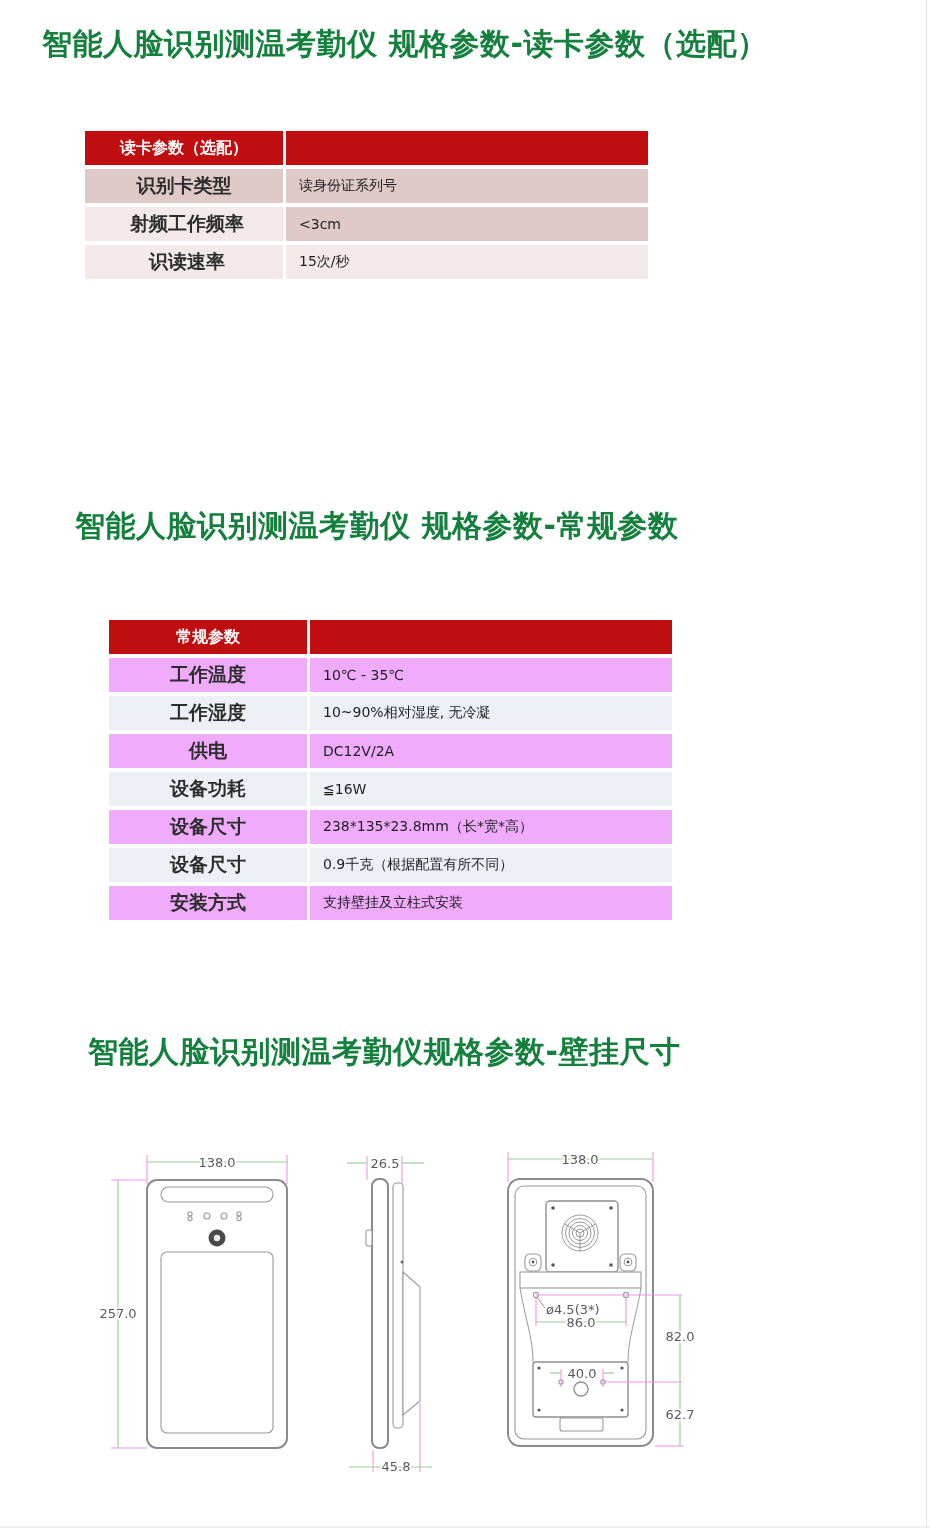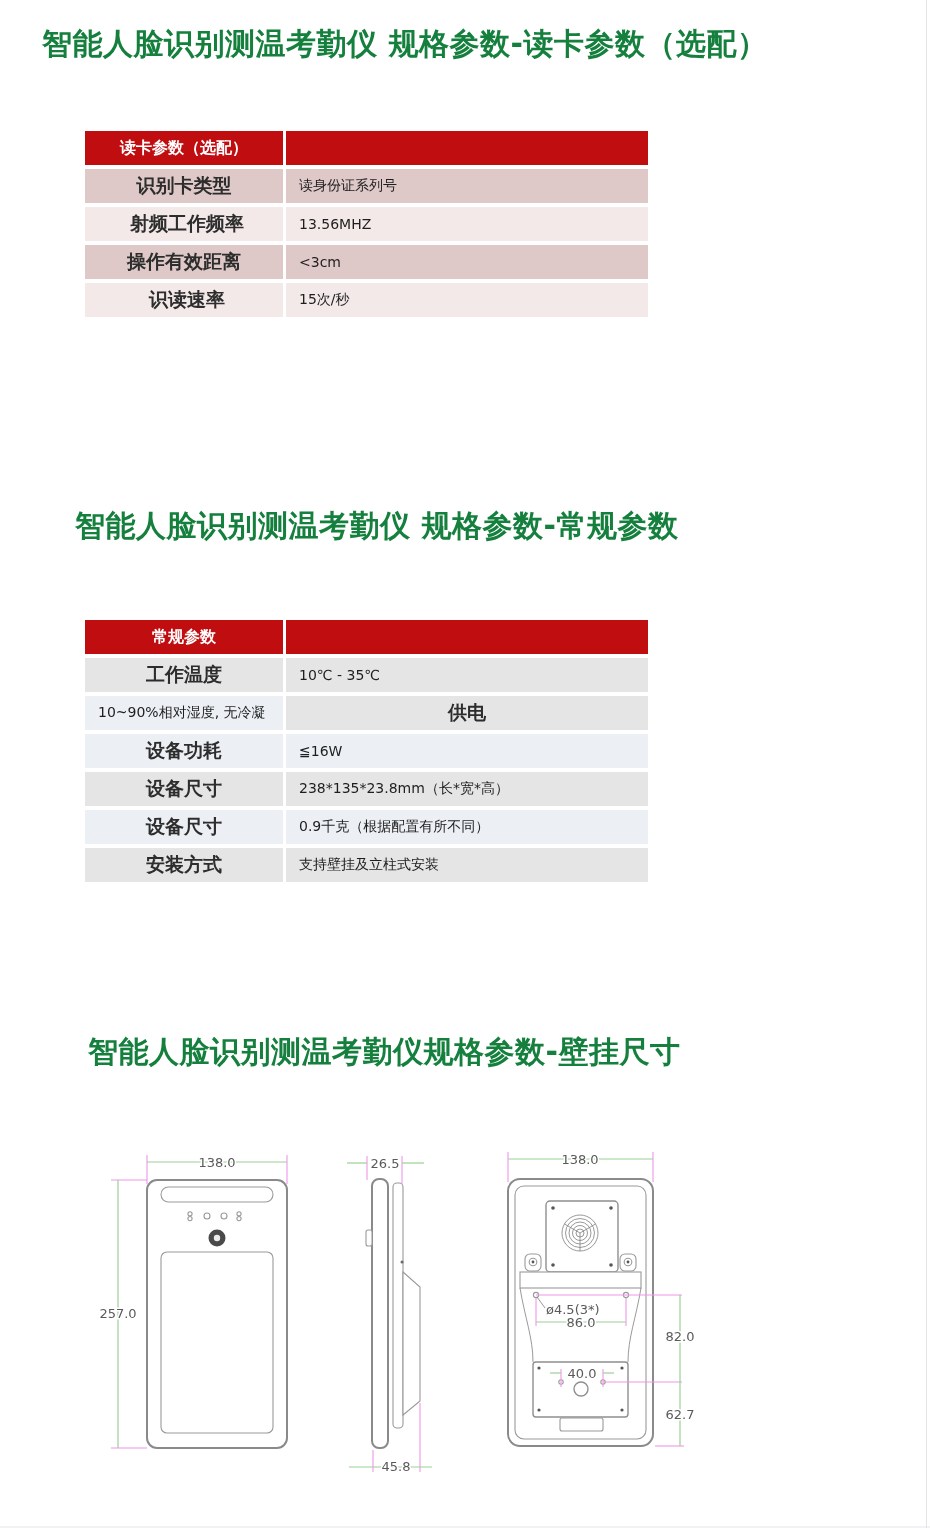--- a/index.html
+++ b/index.html
@@ -18,21 +18,21 @@
     position:absolute;left:85px;width:563px;
     display:grid;grid-template-columns:198px 1fr;column-gap:3px;row-gap:4px;
   }
   .tcell{height:34px;display:flex;align-items:center;box-sizing:border-box;}
   .tcell.hdr{background:#c00d10;}
   .tcell.hdr.lab{justify-content:center;color:#ffffff;font-size:16px;font-weight:700;}
   .tcell.lab{justify-content:center;font-size:19px;font-weight:700;color:#2d2d2d;}
   .tcell.val{justify-content:flex-start;padding-left:13px;font-size:14px;font-weight:400;color:#1e1e1e;}
   .t1-d{background:#dfc8c8;}
   .t1-l{background:#f3e9e9;padding-left:6px;}
-  .t2-d{background:#e5e5e5;}
+  .t2-d{background:#f0abfc;}
   .t2-l{background:#ecf0f5;}
   
   .drawing{position:absolute;left:80px;top:1140px;}
   .s2{fill:#ffffff;stroke:#8a8a8a;stroke-width:2;}
   .s15{fill:#ffffff;stroke:#8f8f8f;stroke-width:1.4;}
   .s1{fill:#ffffff;stroke:#9a9a9a;stroke-width:1.1;}
   .s08{fill:none;stroke:#7f7f7f;stroke-width:0.8;}
   .sn{fill:none;stroke:#9a9a9a;stroke-width:1.1;}
   .dim{stroke:#9ccf96;stroke-width:1.2;fill:none;}
   .ext{stroke:#ee96e8;stroke-width:1.1;fill:none;}
@@ -48,41 +48,41 @@
   <div class="sec-title" style="left:42px;top:24px;">智能人脸识别测温考勤仪 规格参数-读卡参数（选配）</div>
 
   <div class="spec-table" style="top:131px;">
     <div class="tcell hdr lab">读卡参数（选配）</div>
     <div class="tcell hdr"></div>
 
     <div class="tcell lab t1-d">识别卡类型</div>
     <div class="tcell val t1-d">读身份证系列号</div>
 
     <div class="tcell lab t1-l">射频工作频率</div>
-    <div class="tcell val t1-l">13.56MHZ</div>
-
-    <div class="tcell lab t1-d">操作有效距离</div>
+
     <div class="tcell val t1-d">&lt;3cm</div>
 
     <div class="tcell lab t1-l">识读速率</div>
     <div class="tcell val t1-l">15次/秒</div>
   </div>
 
   <div class="sec-title" style="left:75px;top:506px;">智能人脸识别测温考勤仪 规格参数-常规参数</div>
 
-  <div class="spec-table" style="top:620px;">
+  <div class="spec-table" style="top:620px;margin-left:24px;">
     <div class="tcell hdr lab">常规参数</div>
     <div class="tcell hdr"></div>
 
     <div class="tcell lab t2-d">工作温度</div>
     <div class="tcell val t2-d">10℃ - 35℃</div>
 
+    <div class="tcell lab t2-l">工作湿度</div>
     <div class="tcell val t2-l">10~90%相对湿度, 无冷凝</div>
 
     <div class="tcell lab t2-d">供电</div>
+    <div class="tcell val t2-d">DC12V/2A</div>
 
     <div class="tcell lab t2-l">设备功耗</div>
     <div class="tcell val t2-l">≦16W</div>
 
     <div class="tcell lab t2-d">设备尺寸</div>
     <div class="tcell val t2-d">238*135*23.8mm（长*宽*高）</div>
 
     <div class="tcell lab t2-l">设备尺寸</div>
     <div class="tcell val t2-l">0.9千克（根据配置有所不同）</div>
 

